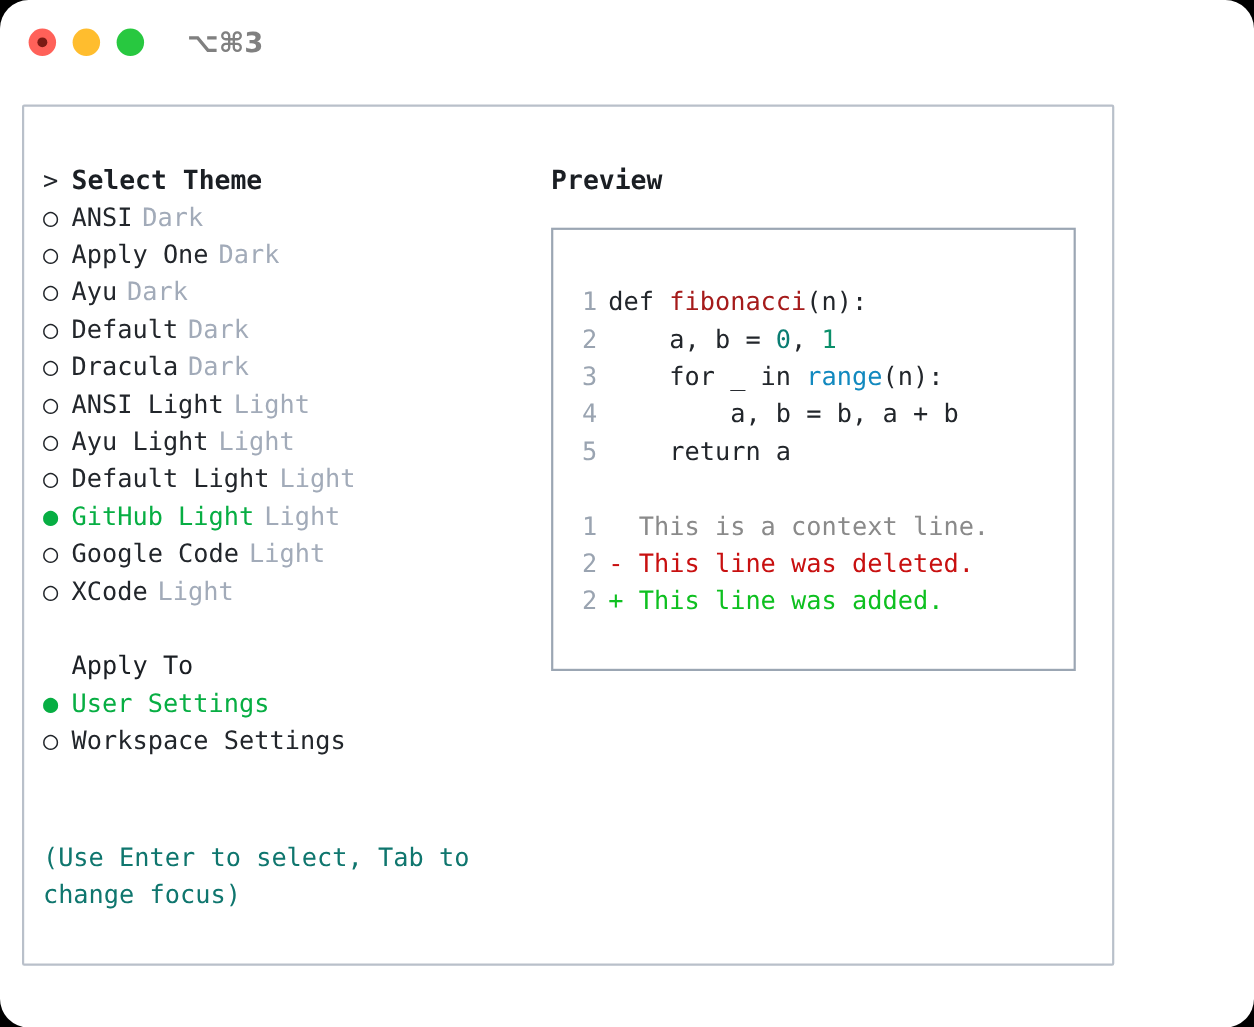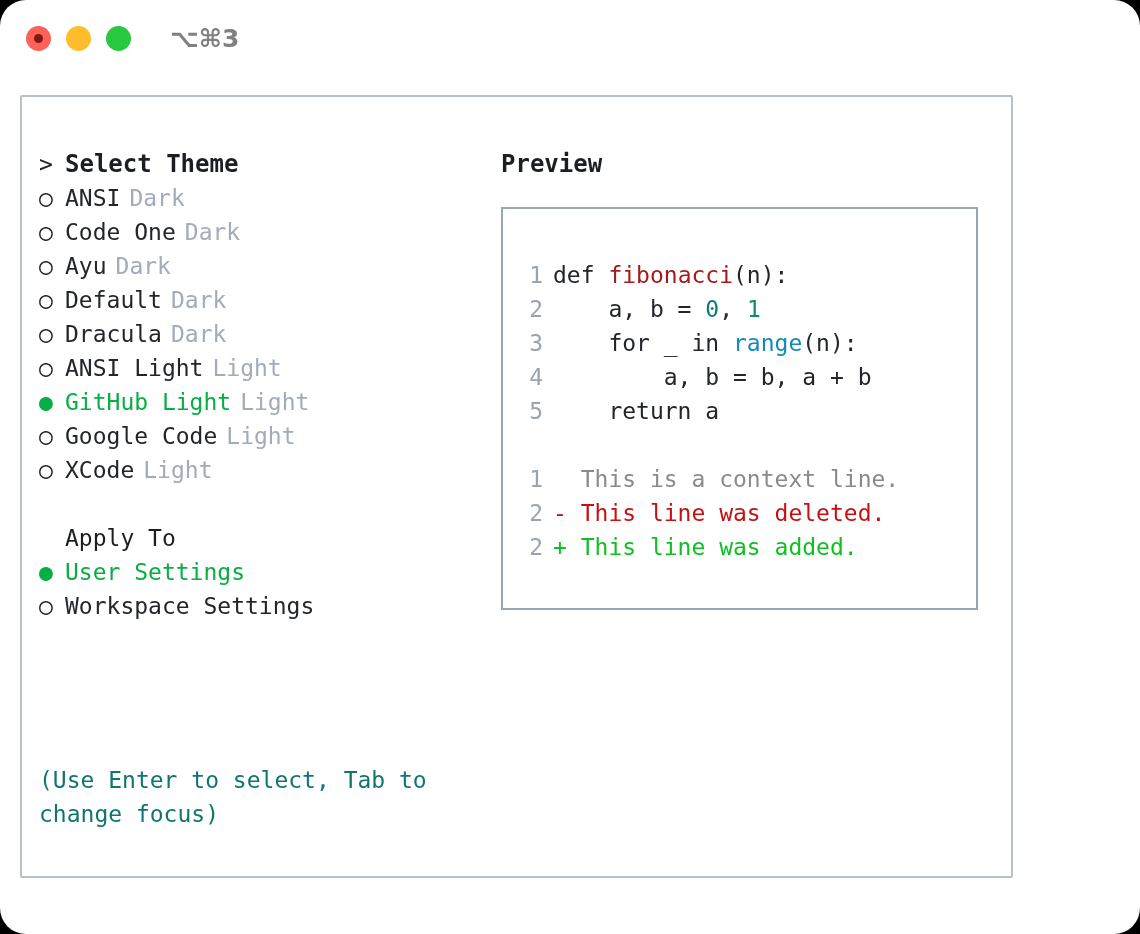--- a/index.html
+++ b/index.html
@@ -186,25 +186,27 @@
   <div id="panel">
 
     <div id="left-col">
 
       <div class="row">
         <span class="marker">&gt;</span><span class="row-title">Select Theme</span>
       </div>
 
       <div id="theme-list">
           <div class="row"><span class="marker">○</span><span>ANSI</span><span class="tag">Dark</span></div>
-          <div class="row"><span class="marker">○</span><span>Code One</span><span class="tag">Dark</span></div>
+          <div class="row"><span class="marker">○</span><span>Apply One</span><span class="tag">Dark</span></div>
           <div class="row"><span class="marker">○</span><span>Ayu</span><span class="tag">Dark</span></div>
           <div class="row"><span class="marker">○</span><span>Default</span><span class="tag">Dark</span></div>
           <div class="row"><span class="marker">○</span><span>Dracula</span><span class="tag">Dark</span></div>
           <div class="row"><span class="marker">○</span><span>ANSI Light</span><span class="tag">Light</span></div>
+          <div class="row"><span class="marker">○</span><span>Ayu Light</span><span class="tag">Light</span></div>
+          <div class="row"><span class="marker">○</span><span>Default Light</span><span class="tag">Light</span></div>
           <div class="row"><span class="marker selected">●</span><span class="label-sel">GitHub Light</span><span class="tag">Light</span></div>
           <div class="row"><span class="marker">○</span><span>Google Code</span><span class="tag">Light</span></div>
           <div class="row"><span class="marker">○</span><span>XCode</span><span class="tag">Light</span></div>
         </div>
 
       <div class="spacer-row"></div>
 
       <div class="row">
         <span class="marker blank">○</span><span class="section-head">Apply To</span>
       </div>

